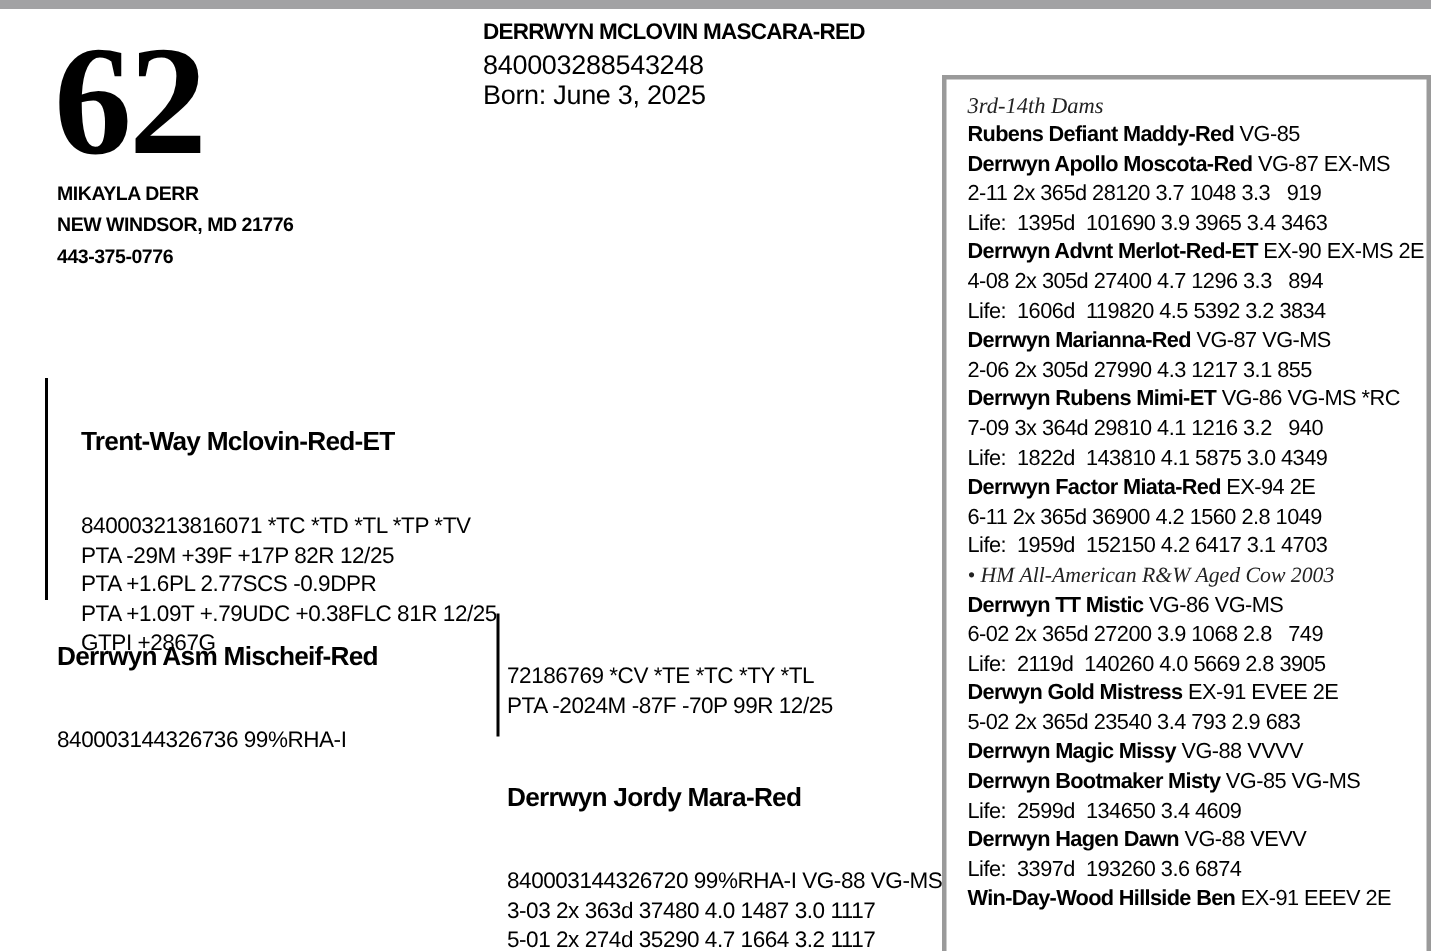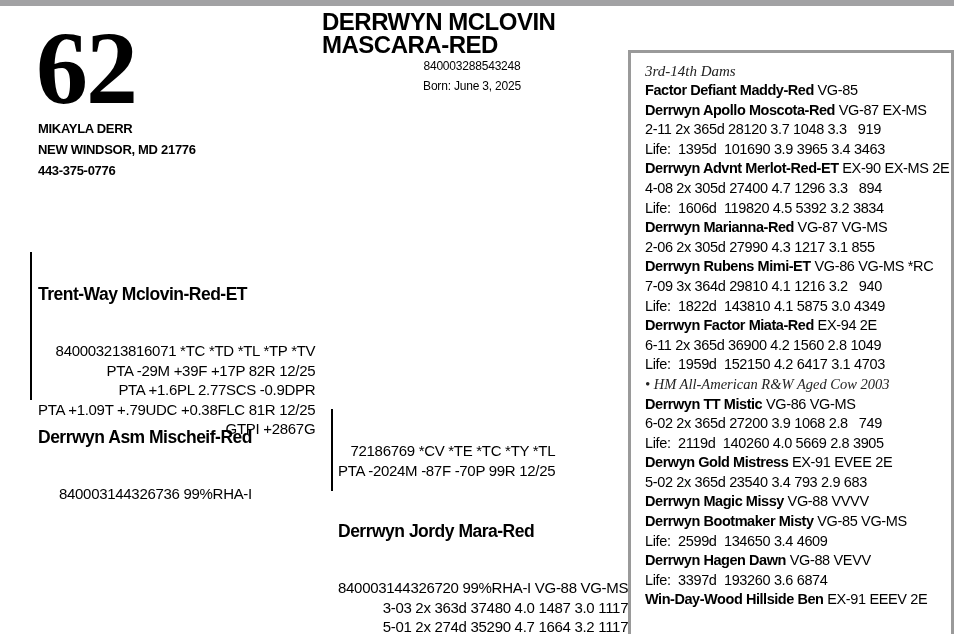--- a/index.html
+++ b/index.html
@@ -11,26 +11,26 @@
   
   .lot-number{
     position:absolute;left:36px;top:18px;
     font-family:"Liberation Serif",serif;font-weight:700;
     font-size:104px;line-height:100px;letter-spacing:-2px;
   }
   
   .consignor{position:absolute;left:38px;top:118px;font-weight:700;font-size:13px;line-height:21px;letter-spacing:-0.3px;}
   
   .animal-header{position:absolute;left:322px;top:10px;width:300px;}
-  .animal-name{font-weight:700;font-size:24px;line-height:23px;letter-spacing:-0.5px;}
-  .animal-id,.animal-born{font-size:12px;line-height:20px;letter-spacing:-0.2px;font-weight:400;text-align:center;}
+  .animal-name{font-weight:700;font-size:15px;line-height:23px;letter-spacing:-0.5px;}
+  .animal-id,.animal-born{font-size:18px;line-height:20px;letter-spacing:-0.2px;font-weight:400;}
   
   .ped-block{position:absolute;white-space:pre;}
   .ped-title{font-weight:700;font-size:17.5px;line-height:21px;letter-spacing:-0.5px;}
-  .ped-line{font-size:15px;line-height:19.5px;letter-spacing:-0.3px;white-space:pre;text-align:right;}
+  .ped-line{font-size:15px;line-height:19.5px;letter-spacing:-0.3px;white-space:pre;}
   .vline{position:absolute;width:2px;background:#000;}
   
   .dams-box{
     position:absolute;left:628px;top:12px;width:300px;height:584px;
     border:3px solid #9a9a9a;padding:8px 6px 0 14px;box-sizing:content-box;margin-top:38px;
   }
   .dams-heading{
     font-family:"Liberation Serif",serif;font-style:italic;
     font-size:15px;line-height:20px;color:#222;
   }
@@ -56,21 +56,21 @@
       <div class="consignor-line">443-375-0776</div>
     </div>
 
   <div class="animal-header">
     <div class="animal-name">DERRWYN MCLOVIN MASCARA-RED</div>
     <div class="animal-id">840003288543248</div>
     <div class="animal-born">Born: June 3, 2025</div>
   </div>
 
   <div class="vline" style="left:30px;top:252px;height:148px;"></div>
-  <div class="ped-block" style="left:38px;top:248px;">
+  <div class="ped-block" style="left:54px;top:248px;">
     <div class="ped-title">Trent-Way Mclovin-Red-ET</div>
     <div><div class="ped-line">840003213816071 *TC *TD *TL *TP *TV</div><div class="ped-line">PTA -29M +39F +17P 82R 12/25</div><div class="ped-line">PTA +1.6PL 2.77SCS -0.9DPR</div><div class="ped-line">PTA +1.09T +.79UDC +0.38FLC 81R 12/25</div><div class="ped-line">GTPI +2867G</div></div>
   </div>
 
   <div class="ped-block" style="left:38px;top:391px;">
     <div class="ped-title">Derrwyn Asm Mischeif-Red</div>
     <div><div class="ped-line">840003144326736 99%RHA-I</div></div>
   </div>
 
   <div class="vline" style="left:331px;top:409px;height:82px;"></div>
@@ -78,21 +78,21 @@
     <div><div class="ped-line">72186769 *CV *TE *TC *TY *TL</div><div class="ped-line">PTA -2024M -87F -70P 99R 12/25</div></div>
   </div>
   <div class="ped-block" style="left:338px;top:485px;">
     <div class="ped-title">Derrwyn Jordy Mara-Red</div>
     <div><div class="ped-line">840003144326720 99%RHA-I VG-88 VG-MS</div><div class="ped-line">3-03 2x 363d 37480 4.0 1487 3.0 1117</div><div class="ped-line">5-01 2x 274d 35290 4.7 1664 3.2 1117</div></div>
   </div>
 
   <div class="dams-box">
     <div class="dams-heading">3rd-14th Dams</div>
     <div>
-        <div class="box-line name"><b>Factor Defiant Maddy-Red</b> VG-85</div>
+        <div class="box-line name"><b>Rubens Defiant Maddy-Red</b> VG-85</div>
         <div class="box-line name"><b>Derrwyn Apollo Moscota-Red</b> VG-87 EX-MS</div>
         <div class="box-line data">2-11 2x 365d 28120 3.7 1048 3.3   919</div>
         <div class="box-line data">Life:  1395d  101690 3.9 3965 3.4 3463</div>
         <div class="box-line name"><b>Derrwyn Advnt Merlot-Red-ET</b> EX-90 EX-MS 2E</div>
         <div class="box-line data">4-08 2x 305d 27400 4.7 1296 3.3   894</div>
         <div class="box-line data">Life:  1606d  119820 4.5 5392 3.2 3834</div>
         <div class="box-line name"><b>Derrwyn Marianna-Red</b> VG-87 VG-MS</div>
         <div class="box-line data">2-06 2x 305d 27990 4.3 1217 3.1 855</div>
         <div class="box-line name"><b>Derrwyn Rubens Mimi-ET</b> VG-86 VG-MS *RC</div>
         <div class="box-line data">7-09 3x 364d 29810 4.1 1216 3.2   940</div>

